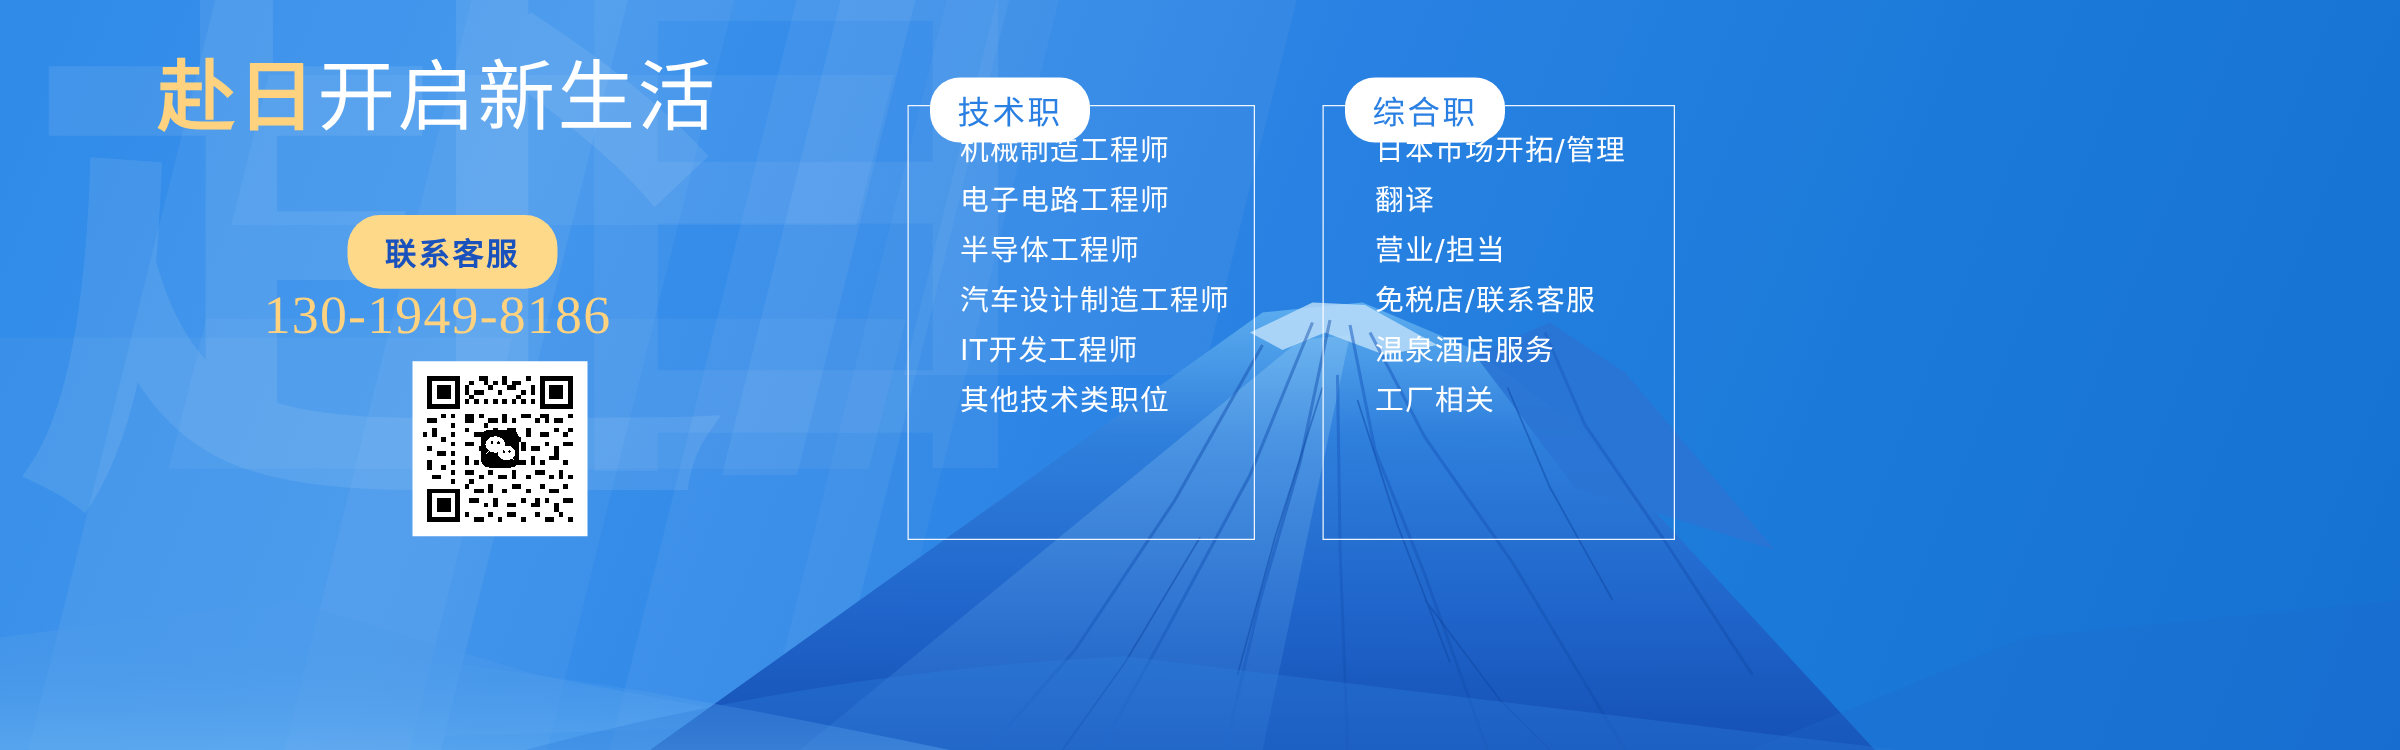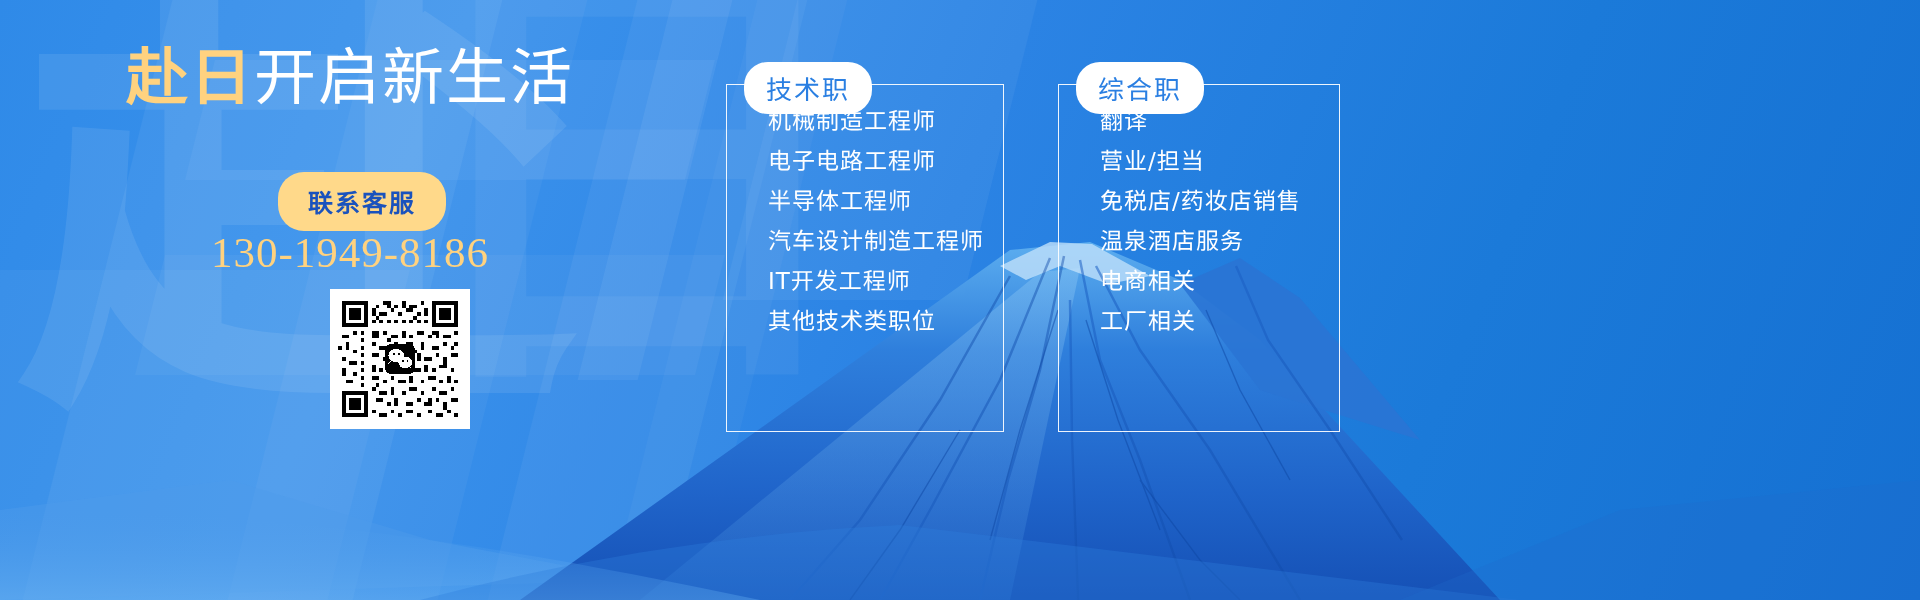--- a/index.html
+++ b/index.html
@@ -378,23 +378,23 @@
       <div class="job-item">汽车设计制造工程师</div>
       <div class="job-item">IT开发工程师</div>
       <div class="job-item">其他技术类职位</div>
     </div>
     <div class="panel-badge">技术职</div>
   </div>
 
   <div class="panel" id="panel-general">
     <div class="panel-box"></div>
     <div class="panel-list">
+      <div class="job-item">日本市场开拓/管理</div>
       <div class="job-item">翻译</div>
       <div class="job-item">营业/担当</div>
-      <div class="job-item">免税店/药妆店销售</div>
+      <div class="job-item">免税店/联系客服</div>
       <div class="job-item">温泉酒店服务</div>
-      <div class="job-item">电商相关</div>
       <div class="job-item">工厂相关</div>
     </div>
     <div class="panel-badge">综合职</div>
   </div>
 
 </div>
 
 </body></html>

